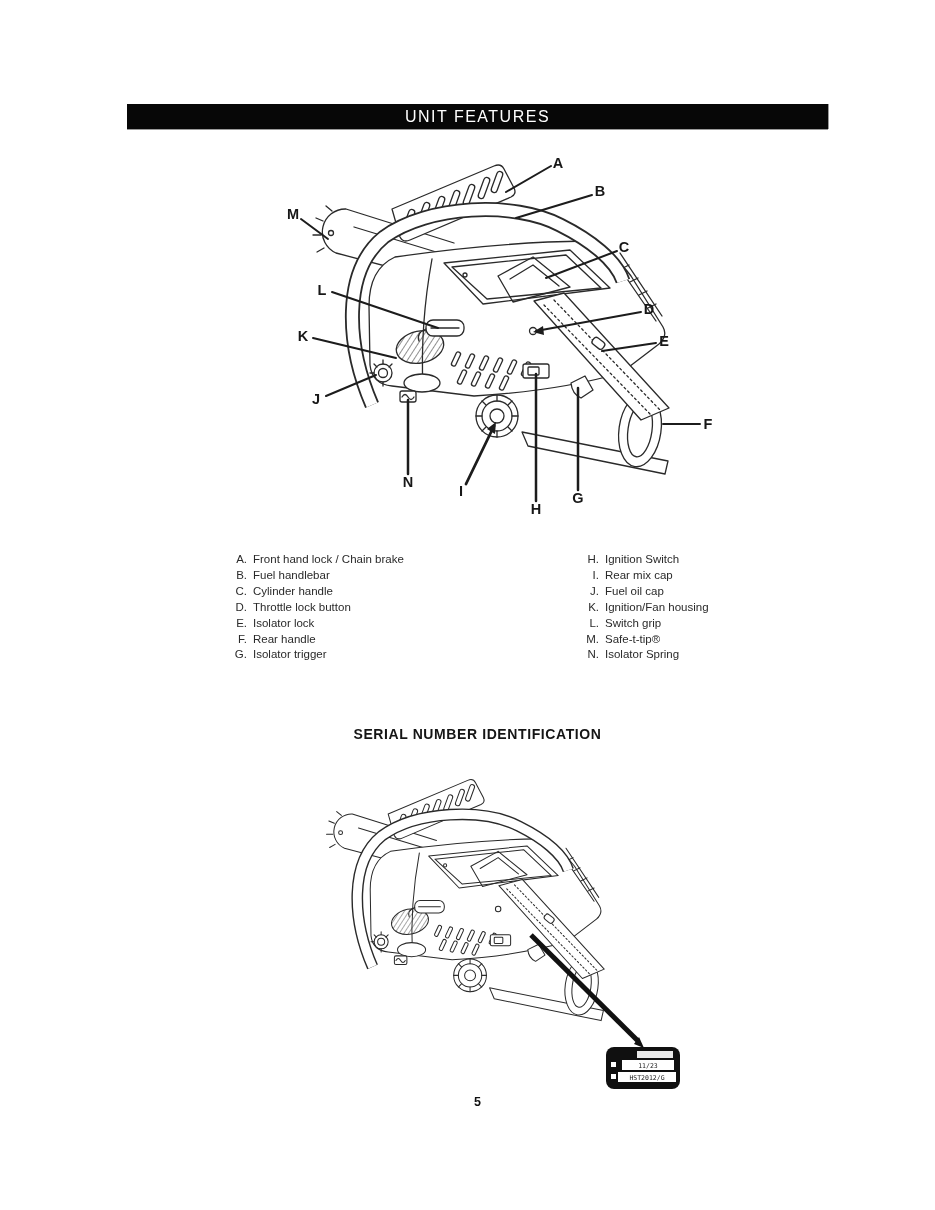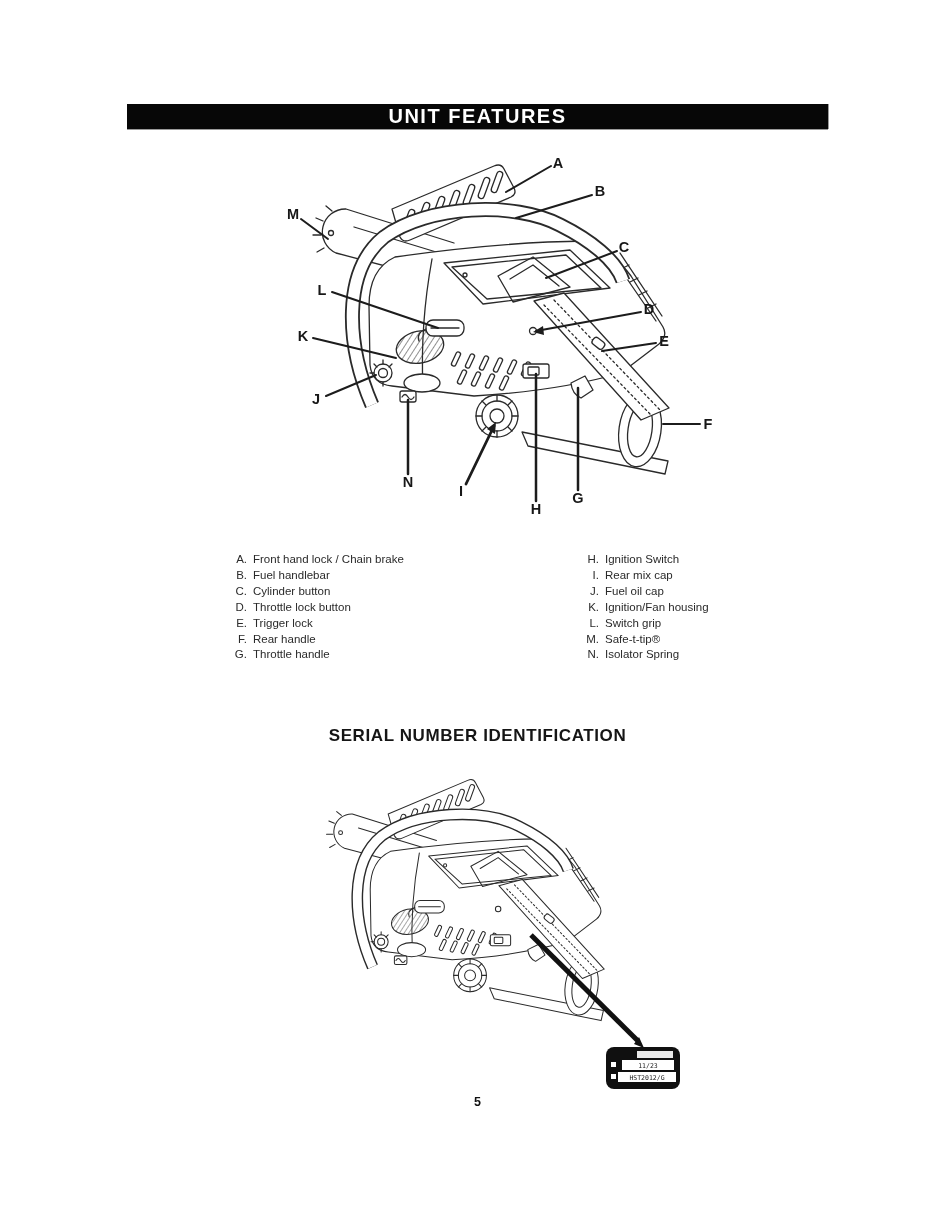--- a/index.html
+++ b/index.html
@@ -1,30 +1,30 @@
 <!DOCTYPE html>
 <html><head>
 <meta charset="utf-8">
 <style>
   html,body{margin:0;padding:0;background:#e8e8e8;}
   .page{position:relative;width:935px;height:1210px;background:#ffffff;overflow:hidden;
         font-family:"Liberation Sans",sans-serif;color:#1d1d1d;}
   .hdr-bar{position:absolute;left:127px;top:104px;width:701px;height:25px;background:#070707;
            box-shadow:0 1px 0 #9a9a9a, 1px 0 0 #9a9a9a;}
   .hdr-bar .hdr-title{display:block;width:100%;text-align:center;line-height:25px;color:#ffffff;
-           font-weight:bold;font-size:20px;letter-spacing:1.5px;}
+           font-weight:normal;font-size:16px;letter-spacing:1.5px;}
   .svg-abs{position:absolute;}
   .parts-col{position:absolute;font-size:11.5px;line-height:15.9px;color:#2a2a2a;white-space:nowrap;}
   .col-left{left:228px;top:552px;}
   .col-right{left:583px;top:552px;}
   .prow{display:flex;}
   .ltr{display:inline-block;width:19px;text-align:right;margin-right:6px;}
   .col-right .ltr{width:16px;}
   .h2{position:absolute;left:127px;top:726px;width:701px;text-align:center;
-      font-weight:bold;font-size:17px;letter-spacing:0.6px;color:#151515;}
+      font-weight:bold;font-size:14px;letter-spacing:0.6px;color:#151515;}
   .pgnum{position:absolute;left:127px;top:1095px;width:701px;text-align:center;
          font-weight:bold;font-size:12.5px;color:#111;}
   svg text.callout{font-family:"Liberation Sans",sans-serif;font-weight:bold;font-size:14.5px;fill:#171717;}
   svg text.plate-txt{font-family:"DejaVu Sans Mono",monospace;font-size:6.5px;fill:#222;}
 </style>
 </head>
 <body>
 
 <div class="page">
 
@@ -160,37 +160,37 @@
     <div class="prow">
         <span class="ltr">A.</span>
         <span>Front hand lock / Chain brake</span>
       </div>
     <div class="prow">
         <span class="ltr">B.</span>
         <span>Fuel handlebar</span>
       </div>
     <div class="prow">
         <span class="ltr">C.</span>
-        <span>Cylinder button</span>
+        <span>Cylinder handle</span>
       </div>
     <div class="prow">
         <span class="ltr">D.</span>
         <span>Throttle lock button</span>
       </div>
     <div class="prow">
         <span class="ltr">E.</span>
-        <span>Trigger lock</span>
+        <span>Isolator lock</span>
       </div>
     <div class="prow">
         <span class="ltr">F.</span>
         <span>Rear handle</span>
       </div>
     <div class="prow">
         <span class="ltr">G.</span>
-        <span>Throttle handle</span>
+        <span>Isolator trigger</span>
       </div>
   </div>
   <div class="parts-col col-right">
     <div class="prow">
         <span class="ltr">H.</span>
         <span>Ignition Switch</span>
       </div>
     <div class="prow">
         <span class="ltr">I.</span>
         <span>Rear mix cap</span>

